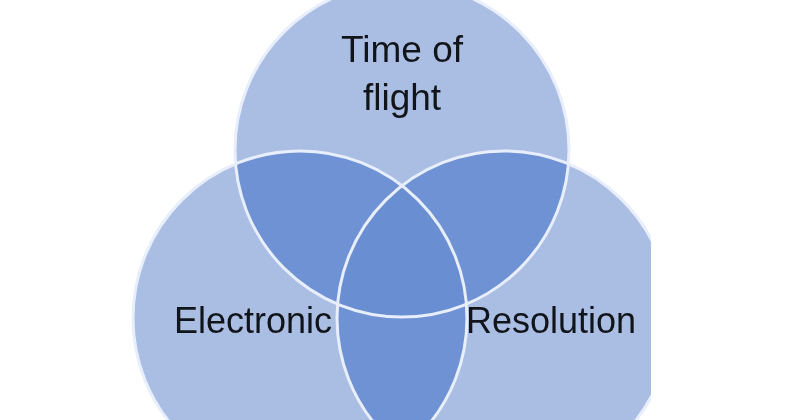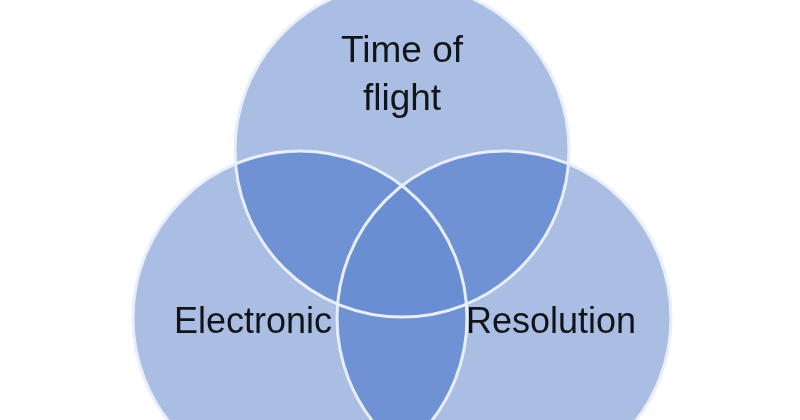--- a/index.html
+++ b/index.html
@@ -10,21 +10,20 @@
   }
   body {
     font-family: "Liberation Sans", sans-serif;
   }
   #stage {
     position: relative;
     width: 651px;
     height: 420px;
     background: #ffffff;
     overflow: hidden;
-    padding-left: 47px;
   }
   #venn-svg {
     position: absolute;
     left: 0;
     top: 0;
     width: 800px;
     height: 420px;
     display: block;
   }
   .venn-label {

